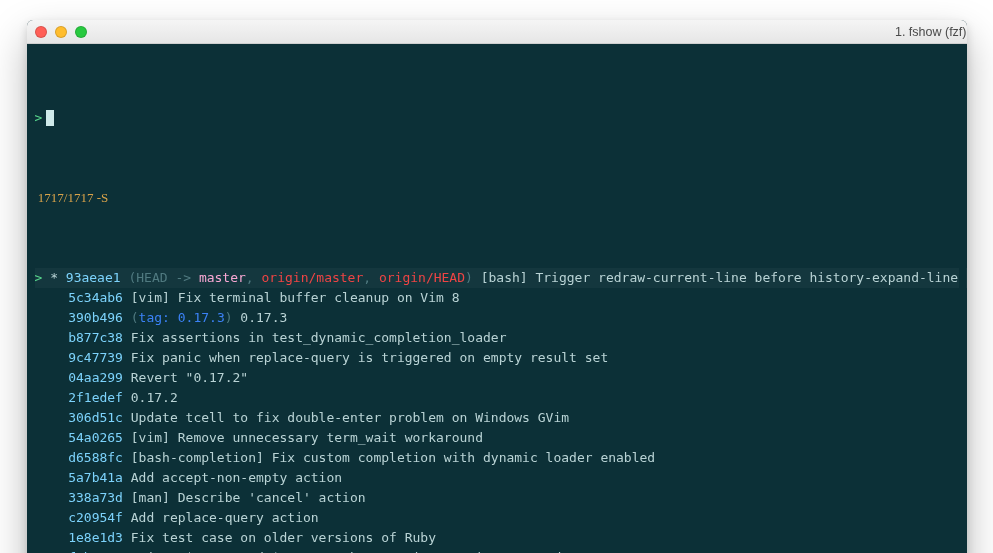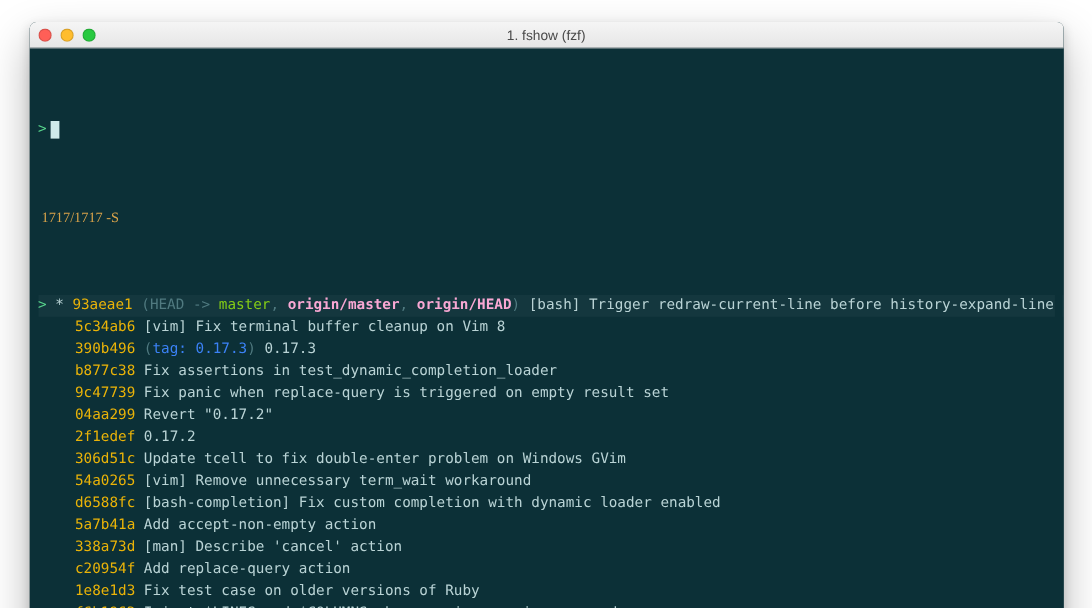--- a/index.html
+++ b/index.html
@@ -31,21 +31,21 @@
   .traffic .btn {
     width: 12px; height: 12px; border-radius: 50%;
     border: 0.5px solid rgba(0,0,0,0.15);
   }
   .btn.close { background: #ff5f57; }
   .btn.min   { background: #ffbd2e; }
   .btn.max   { background: #28c940; }
   .title {
     position: absolute;
     left: 0; right: 0;
-    text-align: center;
+    text-align: right;
     font-size: 12.5px;
     color: #4a4a4a;
     font-weight: 400;
   }
   .terminal {
     background: #0c3037;
     padding: 4px 8px 8px 8px;
     font-family: "Menlo", "Consolas", "DejaVu Sans Mono", monospace;
     font-size: 13px;
     line-height: 20px;
@@ -60,25 +60,25 @@
     width: 8px; height: 16px;
     background: #cfeaea;
     vertical-align: middle;
   }
   .counter-row { color: #d9a34a; font-family: Liberation Serif, serif; }
   .counter-row .switch { color: #d9a34a; }
   .entries { }
   .entry { height: 20px; display: flex; white-space: pre; }
   .entry.hl { background: rgba(255,255,255,0.035); }
   .gutter { width: 18px; color: #58d68d; text-align: left; }
-  .hash { color: #eab308; }
+  .hash { color: #7dd3fc; }
   .dim  { color: #507a80; }
   .msg  { color: #b9d3d5; }
-  .refbranch { color: #84cc16; }
-  .reforigin { color: #f9a8d4; font-weight: bold; }
+  .refbranch { color: #f9a8d4; }
+  .reforigin { color: #ef4444; font-weight: normal; }
   .reftag    { color: #3b82f6; }
   .trail { color: #1f4e55; background: rgba(255,255,255,0.04); }
 </style>
 </head>
 <body>
 
 <div class="window">
   <div class="titlebar">
     <div class="traffic">
       <div class="btn close"></div>

